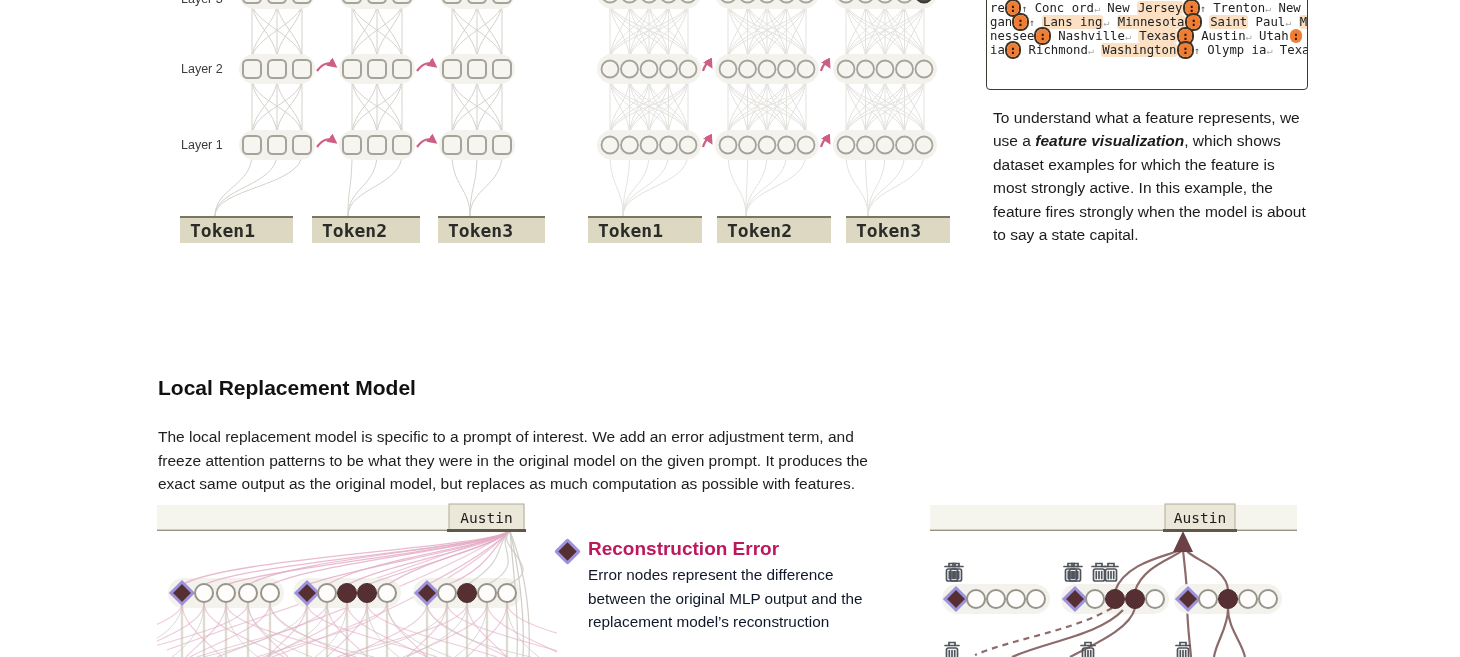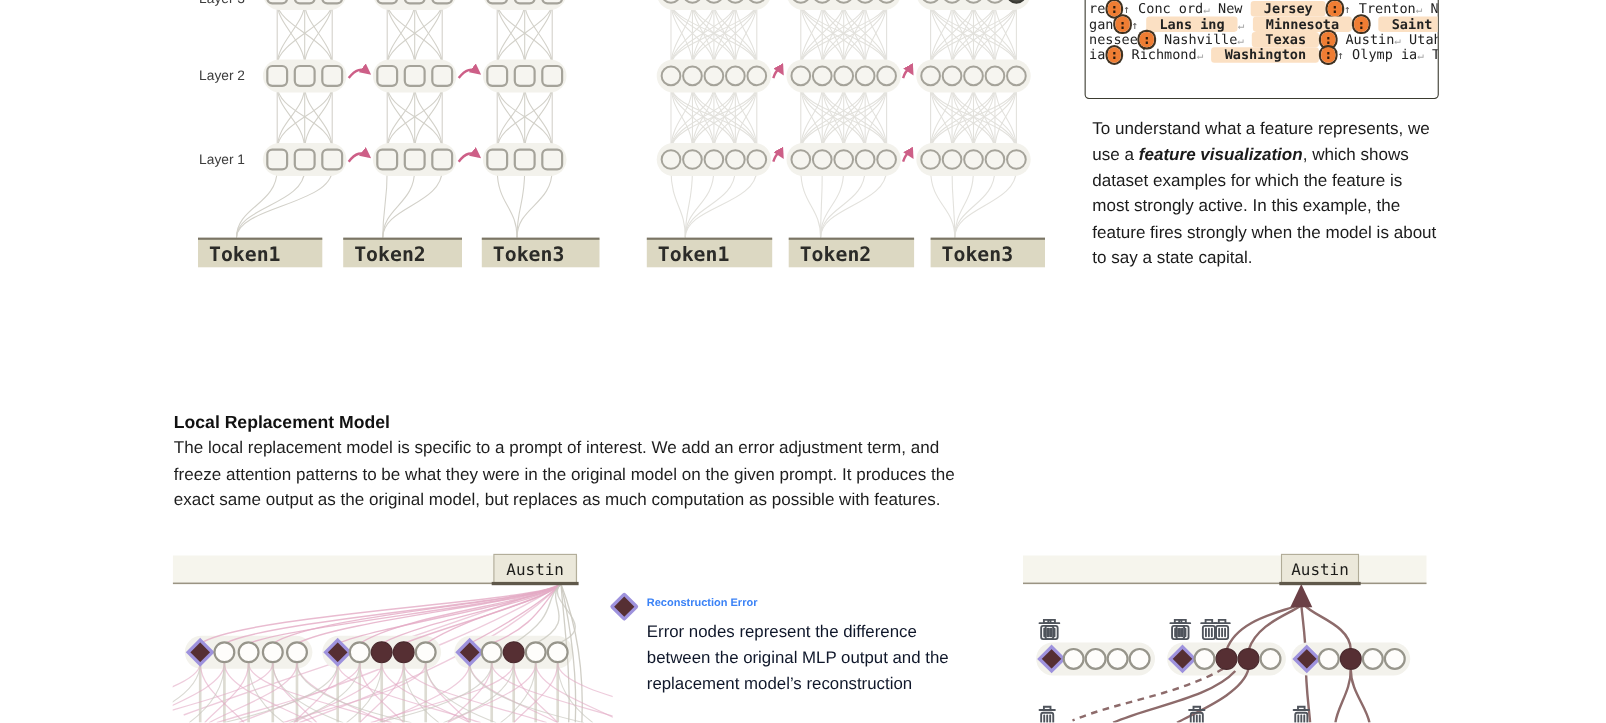--- a/index.html
+++ b/index.html
@@ -8,40 +8,40 @@
   svg{position:absolute;overflow:visible;}
   .svg-clip{overflow:hidden !important;}
   .token-label{font:700 18px "DejaVu Sans Mono",monospace;fill:#2b2b28;}
   .austin-label{font:500 14.5px "DejaVu Sans Mono",monospace;fill:#1d1d1a;text-anchor:middle;}
   .layer-label{font:12.5px "Liberation Sans",sans-serif;fill:#3c3c3c;}
   
   .fv-box{position:absolute;left:986px;top:-7px;width:322px;height:97px;box-sizing:border-box;
           background:#fff;border:1.5px solid #3b3b30;border-radius:4px;overflow:hidden;
           padding:7px 0 0 3px;}
   .fv-line{white-space:nowrap;line-height:22px;font:12.3px "DejaVu Sans Mono",monospace;color:#222;}
-  .fv-h{background:var(--hl-light);border-radius:3px;padding:0 12px;font-weight:bold;}
+  .fv-h{background:var(--hl-light);border-radius:3px;padding:0 1px;}
   .fv-c{background:var(--hl-strong);color:#3a2413;border-radius:6px;padding:0 2.5px;font-weight:bold;margin:0 1px;}
   .fv-r{background:var(--hl-strong);color:#2a1a0c;border-radius:6px;padding:0 2.5px;font-weight:bold;
         box-shadow:0 0 0 2px var(--ring);margin:0 2px;}
   .fv-n{color:#a8a8a8;font-size:10px;}
   .fv-u{color:#555;font-size:10px;}
   .fig1-side{position:absolute;left:993px;top:106px;width:315px;font-size:15.5px;line-height:23.4px;color:#1b1b1b;}
   .fig1-side em{font-style:italic;font-weight:bold;}
   .caption{position:absolute;left:177px;top:271px;width:740px;font-size:11.2px;color:#3a3a3a;}
   .caption b{color:#2a2a2a;}
   .sec{position:absolute;}
-  .sec h2{margin:0 0 2px 0;font-size:16px;font-weight:bold;color:#111;}
+  .sec h2{margin:0 0 25px 0;font-size:21px;font-weight:bold;color:#111;}
   .sec p{margin:0;font-size:15.5px;line-height:23.6px;color:#1e1e1e;}
   .sec-left{left:158px;top:376px;width:740px;}
   .sec-right{left:930px;top:376px;width:336px;}
   .legend{position:absolute;left:557px;top:538px;width:334px;display:flex;}
   .legend-icon{width:13px;height:13px;margin:4px 11px 0 1px;flex:none;
                background:var(--dark-node);border:3.5px solid var(--diamond-stroke);
                border-radius:2px;transform:rotate(45deg);}
-  .legend-title{font-size:10px;font-weight:bold;color:#3b82f6;line-height:22px;}
+  .legend-title{font-size:19px;font-weight:bold;color:#be185d;line-height:22px;}
   .legend-body{margin:3px 0 17px 0;font-size:15.3px;line-height:23.6px;color:#0f172a;width:296px;}
 </style>
 </head>
 <body>
 
 <div class="page">
 
   <svg id="svg-neuron" style="left:157px;top:0" width="390" height="245" viewBox="0 0 390 245">
       <defs>
         <marker id="ahL" viewBox="0 0 10 10" refX="7" refY="5" markerWidth="4.6" markerHeight="4.6" orient="auto">

